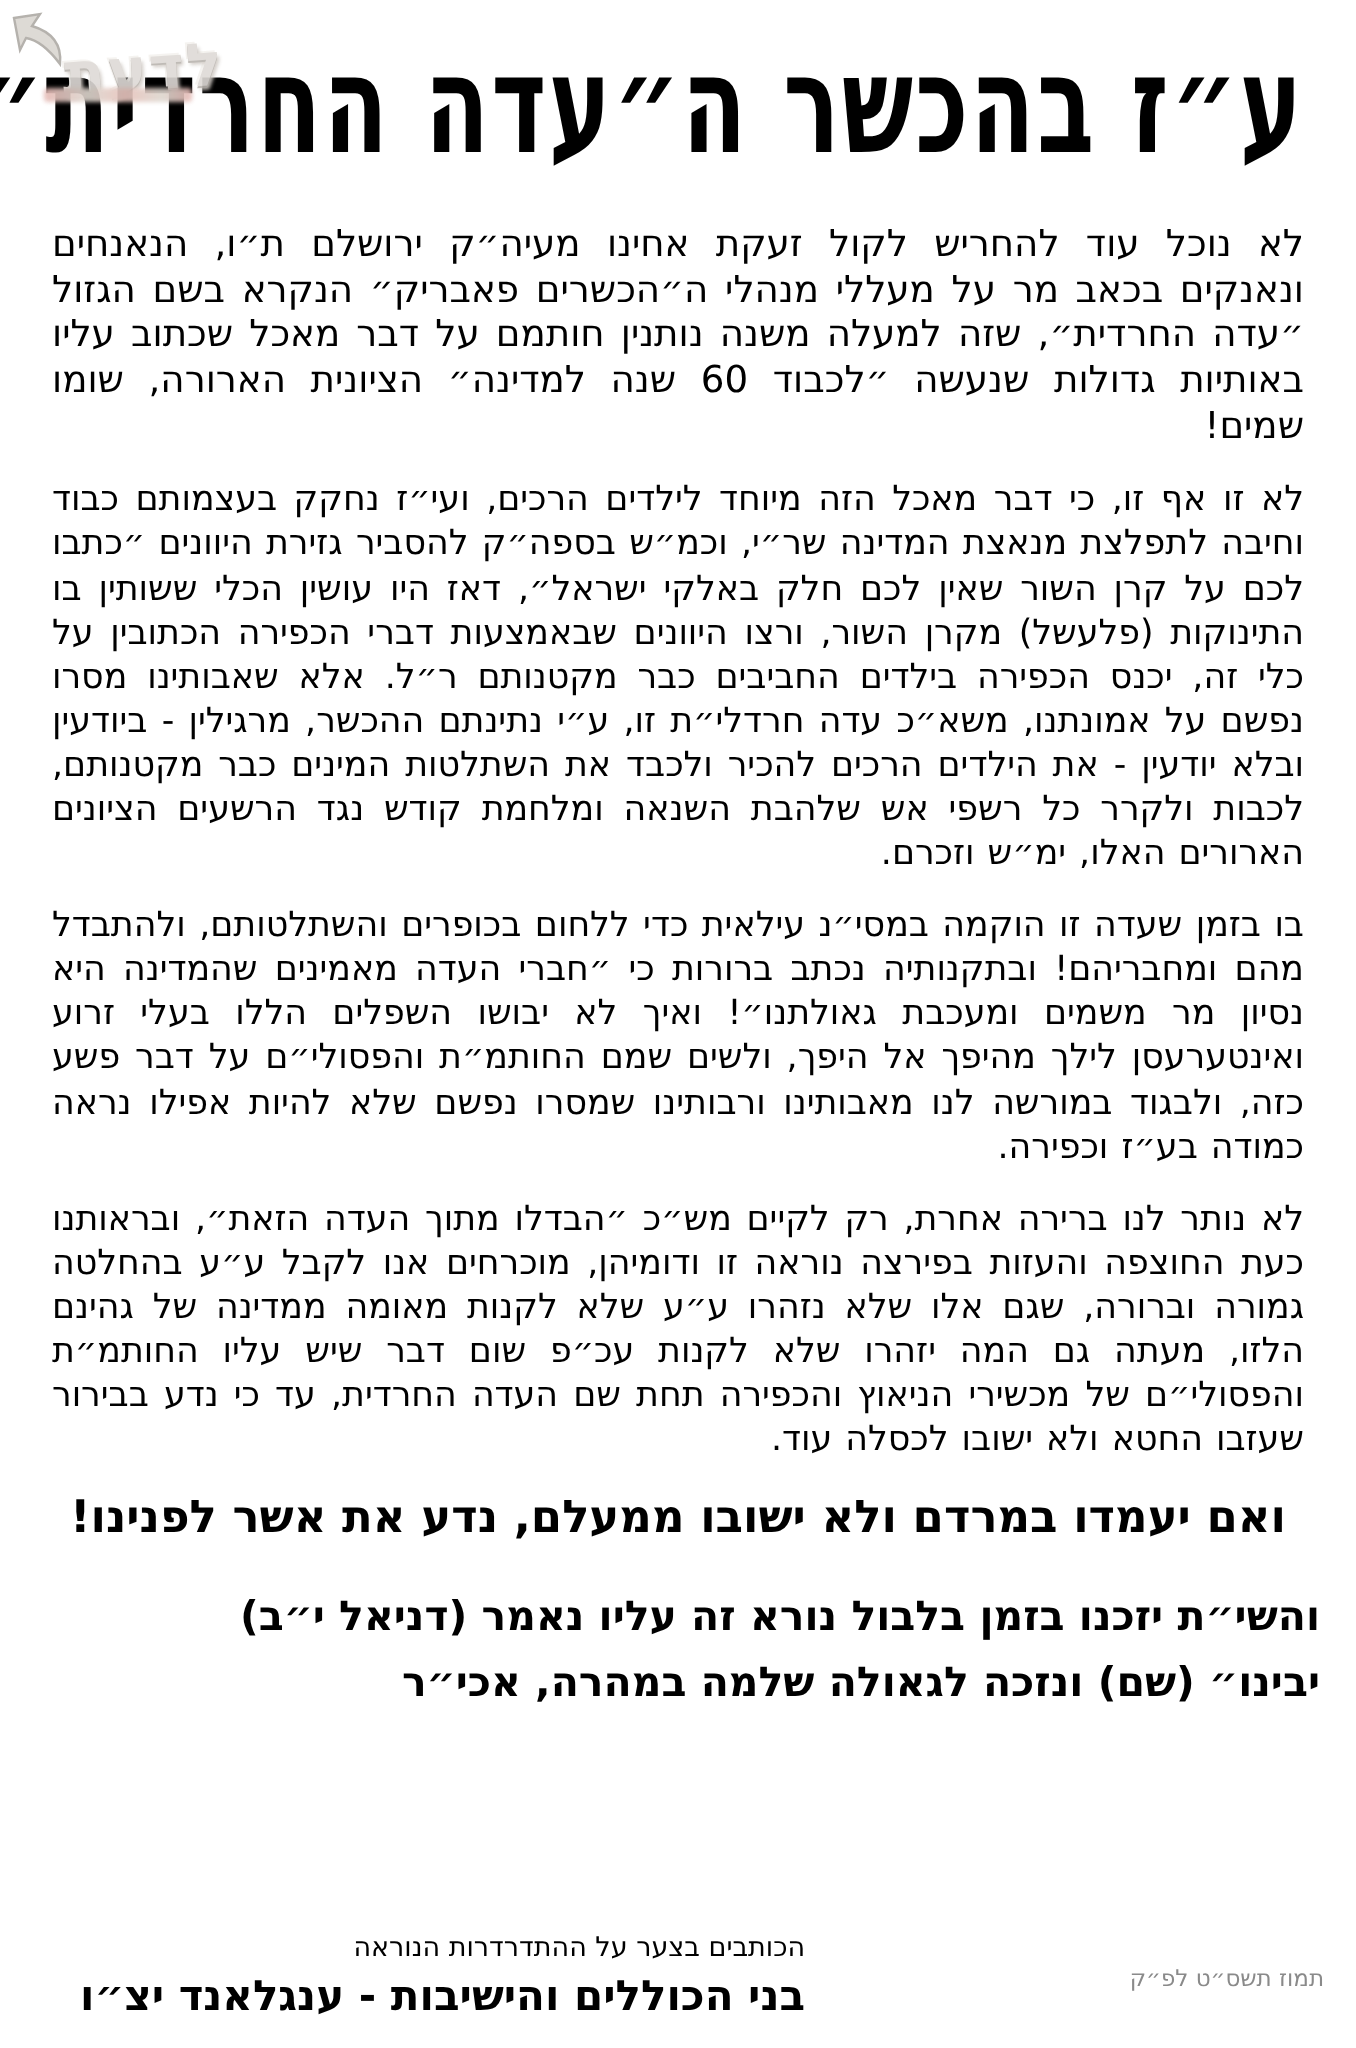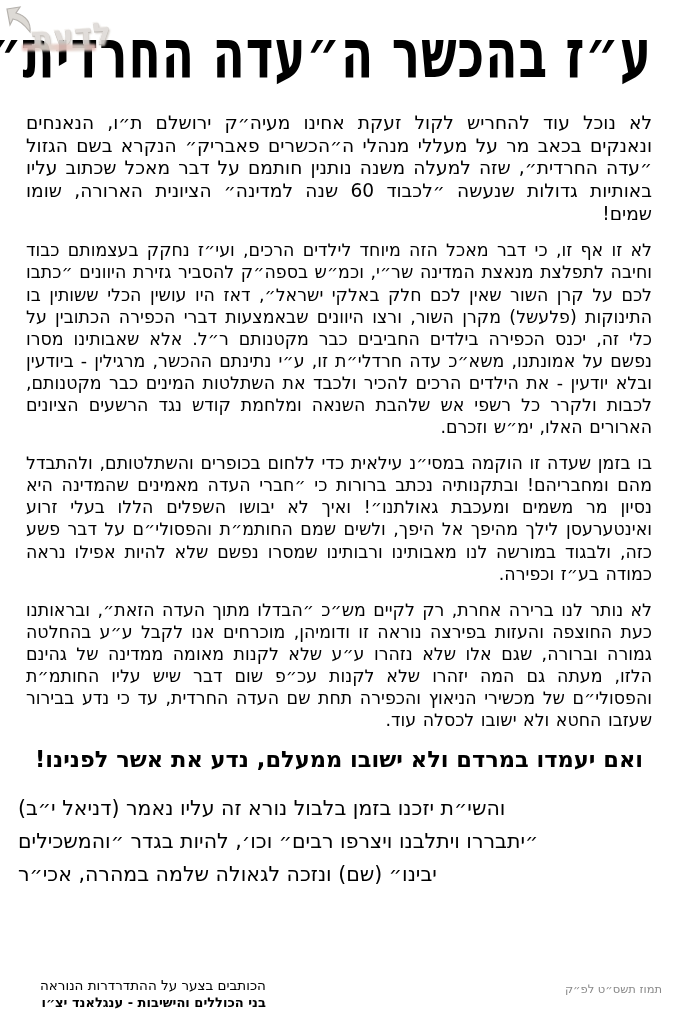--- a/index.html
+++ b/index.html
@@ -67,22 +67,22 @@
   
   .declaration{
     margin:10px 18px 17px 18px;
     text-align:center;
     font-weight:bold;
     font-size:22.5px;
     line-height:1.3;
   }
   .closing{
     margin:4px 18px 0 18px;
-    text-align:left;
-    font-weight:normal;
+    text-align:right;
+    font-weight:bold;
     font-size:20.5px;
     line-height:1.62;
   }
   
   .footer-row{
     position:absolute;
     bottom:12px;left:0;right:0;
     display:flex;
     justify-content:space-between;
     align-items:flex-end;
@@ -91,21 +91,21 @@
   .date{
     font-size:11.5px;
     color:#8a8a8a;
     margin-bottom:16px;
   }
   .signature{
     text-align:right;
     margin-top:44px;
   }
   .sig1{font-size:13.5px;line-height:1.4;}
-  .sig2{font-size:13px;font-weight:bold;line-height:1.35;}
+  .sig2{font-size:21px;font-weight:bold;line-height:1.35;}
 </style>
 </head>
 <body>
 
 <div class="page">
 
   <div class="watermark">
     <svg class="wm-arrow" width="34" height="30" viewBox="0 0 34 30">
       <path d="M3 3 L16 1 L12 7 C22 10 27 16 26 26 C20 18 15 14 9 13 L6 19 Z" fill="#dad6d1" stroke="#aeaaa5" stroke-width="1.2"></path>
     </svg>
@@ -119,21 +119,20 @@
 
   <p class="para lead">לא נוכל עוד להחריש לקול זעקת אחינו מעיה״ק ירושלם ת״ו, הנאנחים ונאנקים בכאב מר על מעללי מנהלי ה״הכשרים פאבריק״ הנקרא בשם הגזול ״עדה החרדית״, שזה למעלה משנה נותנין חותמם על דבר מאכל שכתוב עליו באותיות גדולות שנעשה ״לכבוד 60 שנה למדינה״ הציונית הארורה, שומו שמים!</p>
   <p class="para">לא זו אף זו, כי דבר מאכל הזה מיוחד לילדים הרכים, ועי״ז נחקק בעצמותם כבוד וחיבה לתפלצת מנאצת המדינה שר״י, וכמ״ש בספה״ק להסביר גזירת היוונים ״כתבו לכם על קרן השור שאין לכם חלק באלקי ישראל״, דאז היו עושין הכלי ששותין בו התינוקות (פלעשל) מקרן השור, ורצו היוונים שבאמצעות דברי הכפירה הכתובין על כלי זה, יכנס הכפירה בילדים החביבים כבר מקטנותם ר״ל. אלא שאבותינו מסרו נפשם על אמונתנו, משא״כ עדה חרדלי״ת זו, ע״י נתינתם ההכשר, מרגילין - ביודעין ובלא יודעין - את הילדים הרכים להכיר ולכבד את השתלטות המינים כבר מקטנותם, לכבות ולקרר כל רשפי אש שלהבת השנאה ומלחמת קודש נגד הרשעים הציונים הארורים האלו, ימ״ש וזכרם.</p>
   <p class="para">בו בזמן שעדה זו הוקמה במסי״נ עילאית כדי ללחום בכופרים והשתלטותם, ולהתבדל מהם ומחבריהם! ובתקנותיה נכתב ברורות כי ״חברי העדה מאמינים שהמדינה היא נסיון מר משמים ומעכבת גאולתנו״! ואיך לא יבושו השפלים הללו בעלי זרוע ואינטערעסן לילך מהיפך אל היפך, ולשים שמם החותמ״ת והפסולי״ם על דבר פשע כזה, ולבגוד במורשה לנו מאבותינו ורבותינו שמסרו נפשם שלא להיות אפילו נראה כמודה בע״ז וכפירה.</p>
   <p class="para">לא נותר לנו ברירה אחרת, רק לקיים מש״כ ״הבדלו מתוך העדה הזאת״, ובראותנו כעת החוצפה והעזות בפירצה נוראה זו ודומיהן, מוכרחים אנו לקבל ע״ע בהחלטה גמורה וברורה, שגם אלו שלא נזהרו ע״ע שלא לקנות מאומה ממדינה של גהינם הלזו, מעתה גם המה יזהרו שלא לקנות עכ״פ שום דבר שיש עליו החותמ״ת והפסולי״ם של מכשירי הניאוץ והכפירה תחת שם העדה החרדית, עד כי נדע בבירור שעזבו החטא ולא ישובו לכסלה עוד.</p>
 
   <p class="declaration">ואם יעמדו במרדם ולא ישובו ממעלם, נדע את אשר לפנינו!</p>
 
   <div class="closing">
     <div>והשי״ת יזכנו בזמן בלבול נורא זה עליו נאמר (דניאל י״ב)</div>
-    <div>״יתבררו ויתלבנו ויצרפו רבים״ וכו׳, להיות בגדר ״והמשכילים</div>
     <div>יבינו״ (שם) ונזכה לגאולה שלמה במהרה, אכי״ר</div>
   </div>
 
   <div class="footer-row">
     <div class="date">תמוז תשס״ט לפ״ק</div>
     <div class="signature">
       <div class="sig1">הכותבים בצער על ההתדרדרות הנוראה</div>
       <div class="sig2">בני הכוללים והישיבות - ענגלאנד יצ״ו</div>
     </div>
   </div>

